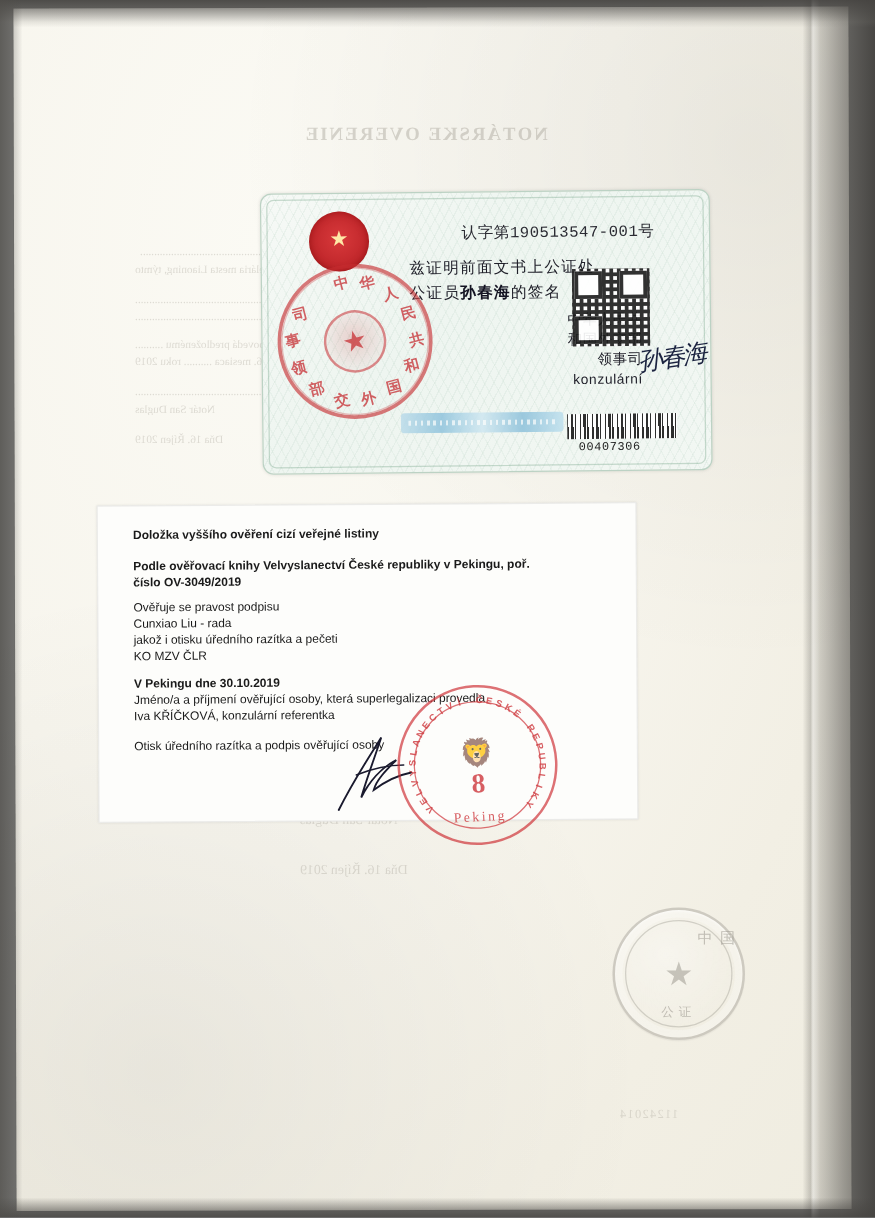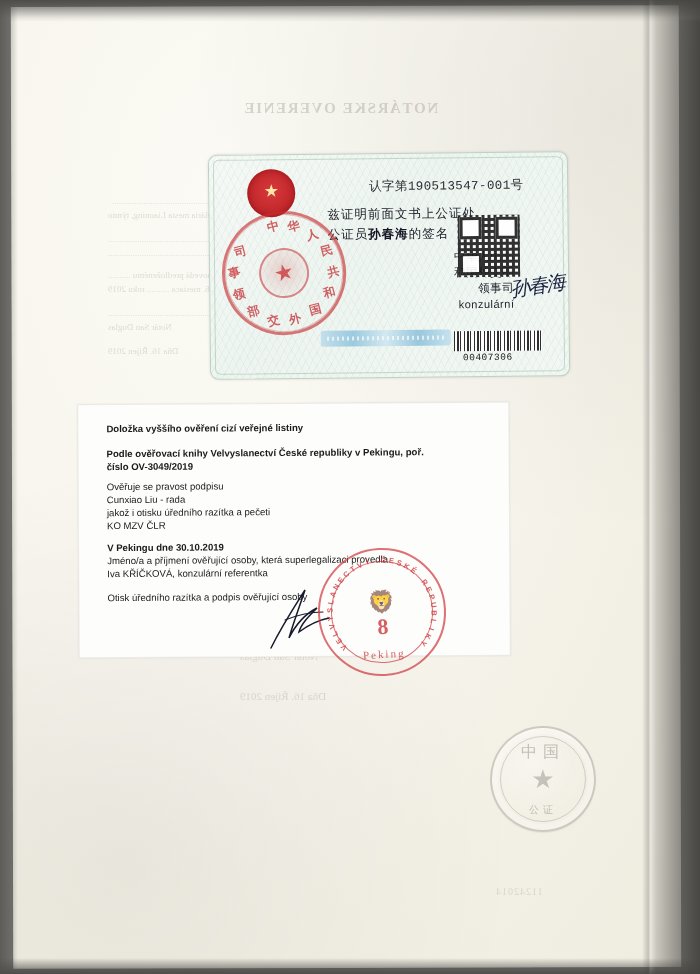--- a/index.html
+++ b/index.html
@@ -125,22 +125,22 @@
   .dry-seal .star {
     position: absolute;
     left: 50%; top: 50%;
     transform: translate(-50%,-50%);
     font-size: 26px;
     color: rgba(150,146,136,.5);
     line-height: 1;
   }
   .dry-seal .cn-top {
     position: absolute; left: 0; right: 0; top: 14px;
-    text-align: center;
-    font-size: 16px;
+    text-align: right;
+    font-size: 12px;
     color: rgba(150,146,136,.55);
     letter-spacing: 6px;
   }
   .dry-seal .cn-bottom {
     position: absolute; left: 0; right: 0; bottom: 13px;
     text-align: center;
     font-size: 10px;
     color: rgba(150,146,136,.55);
     letter-spacing: 4px;
   }

